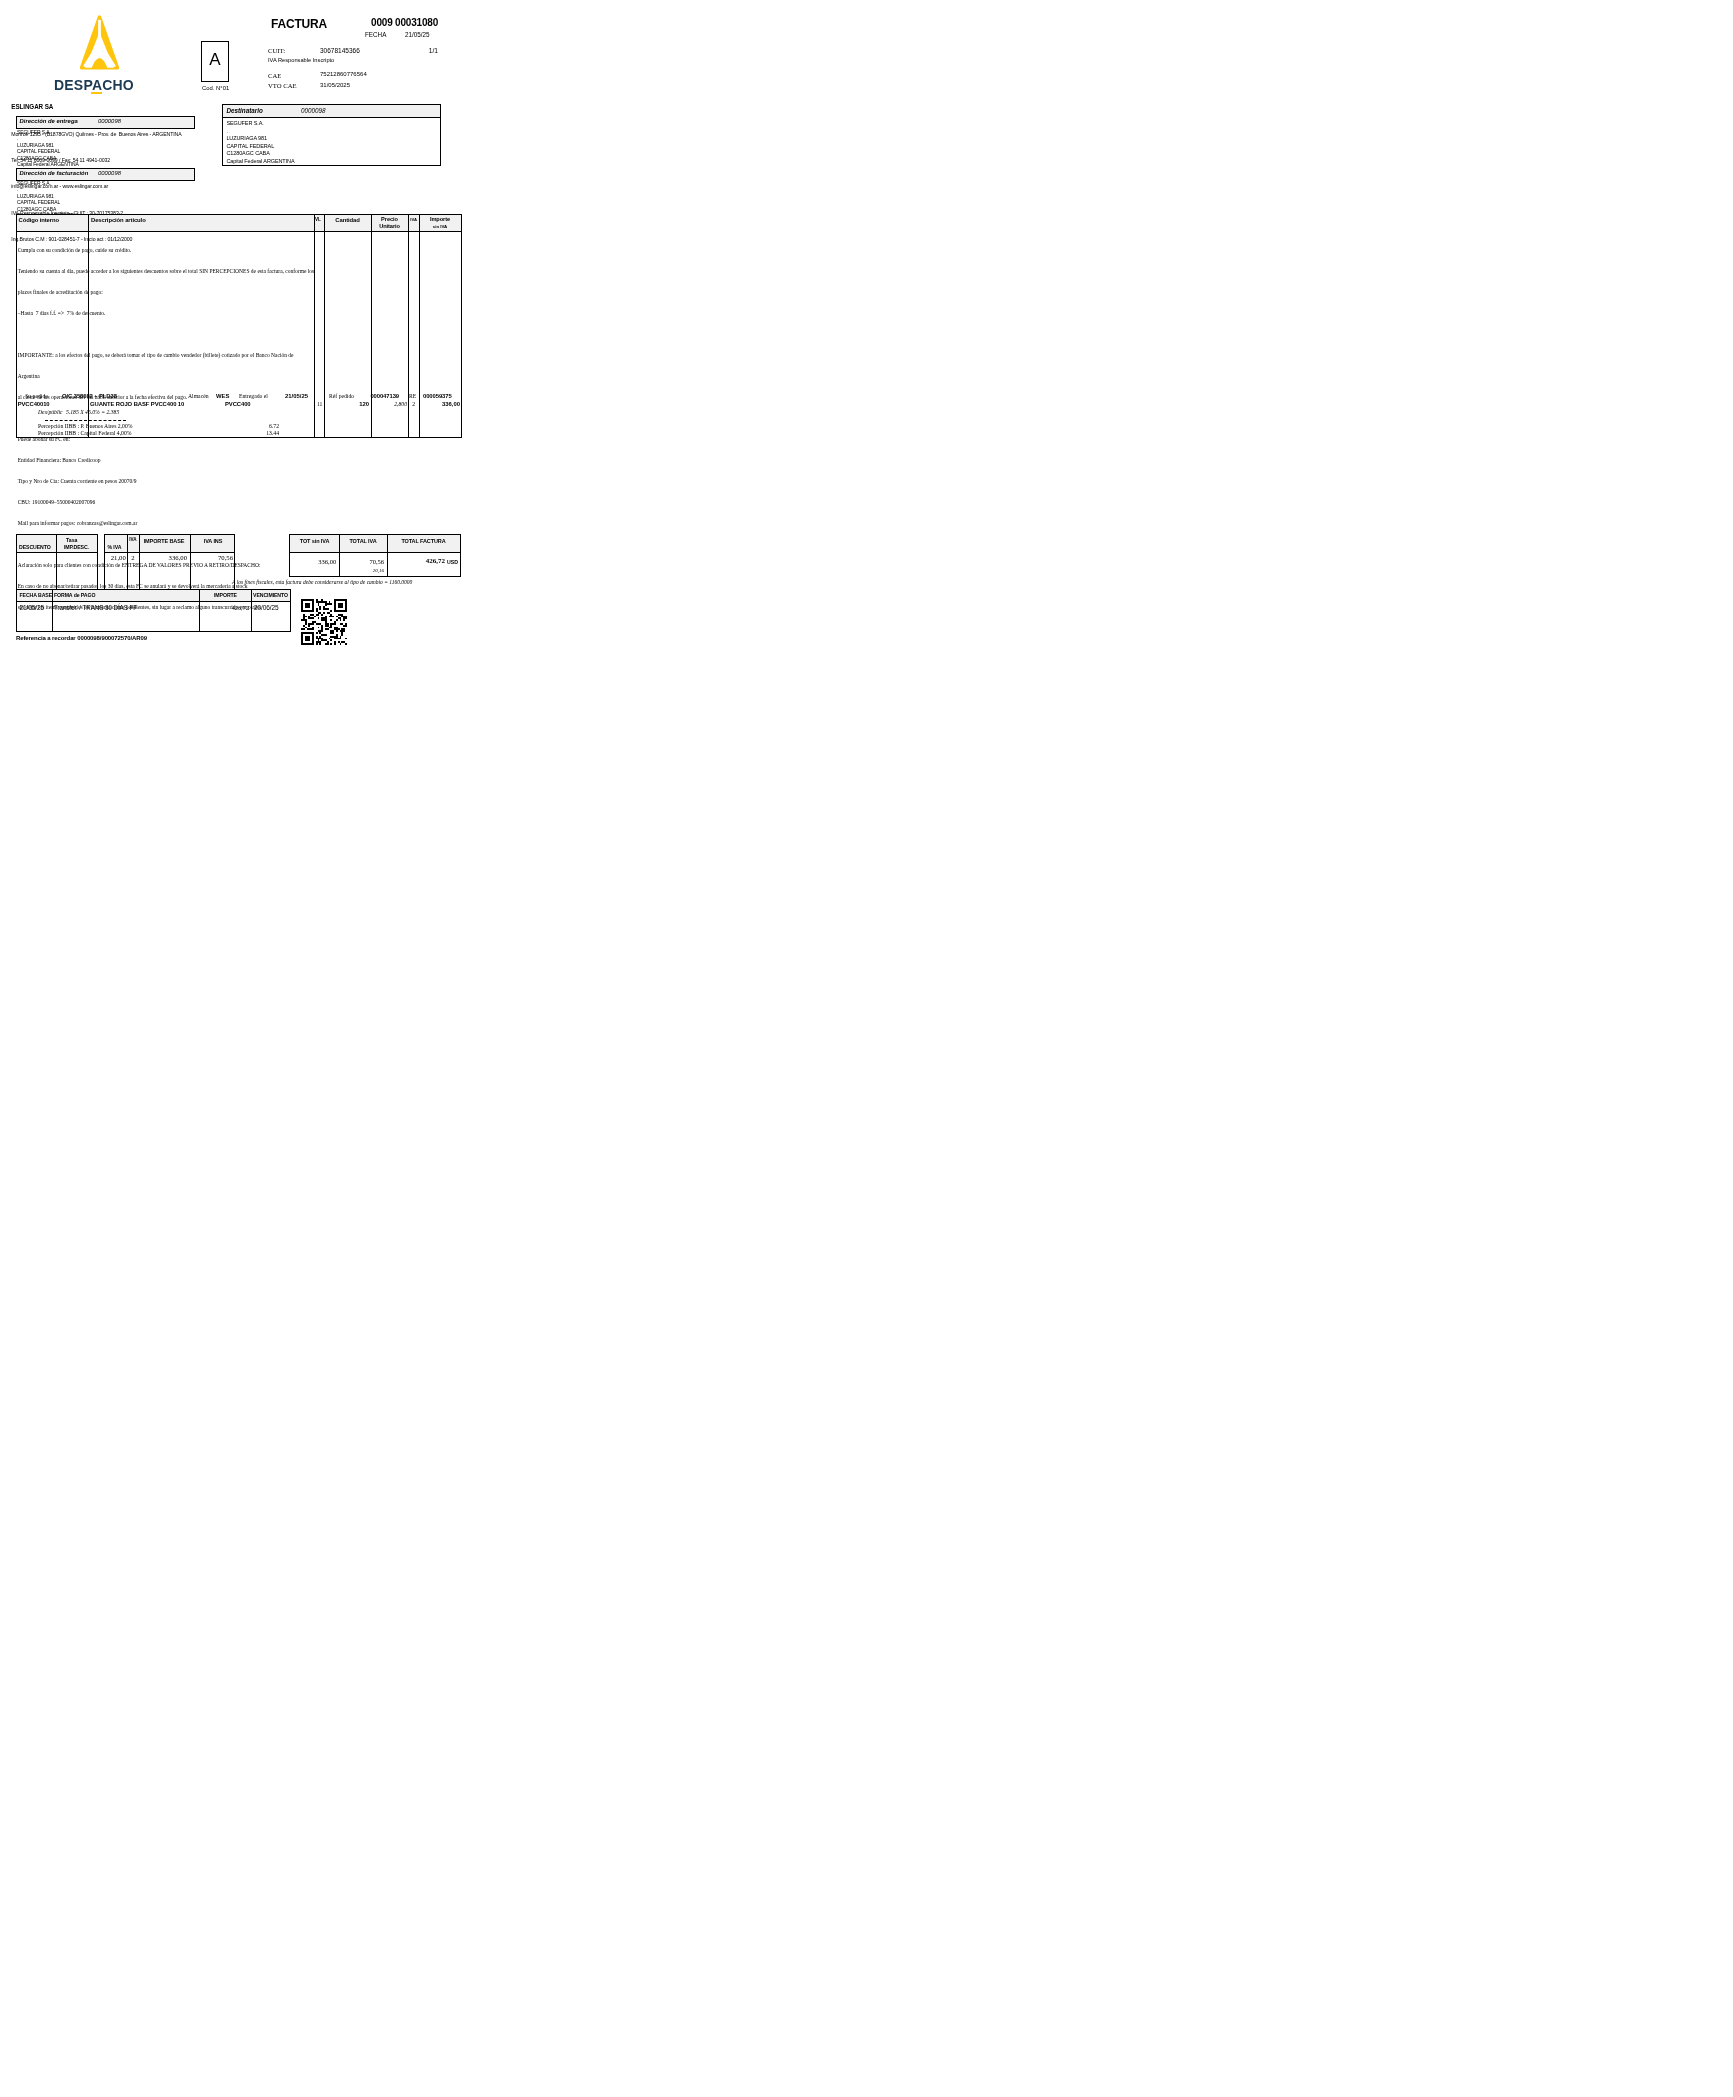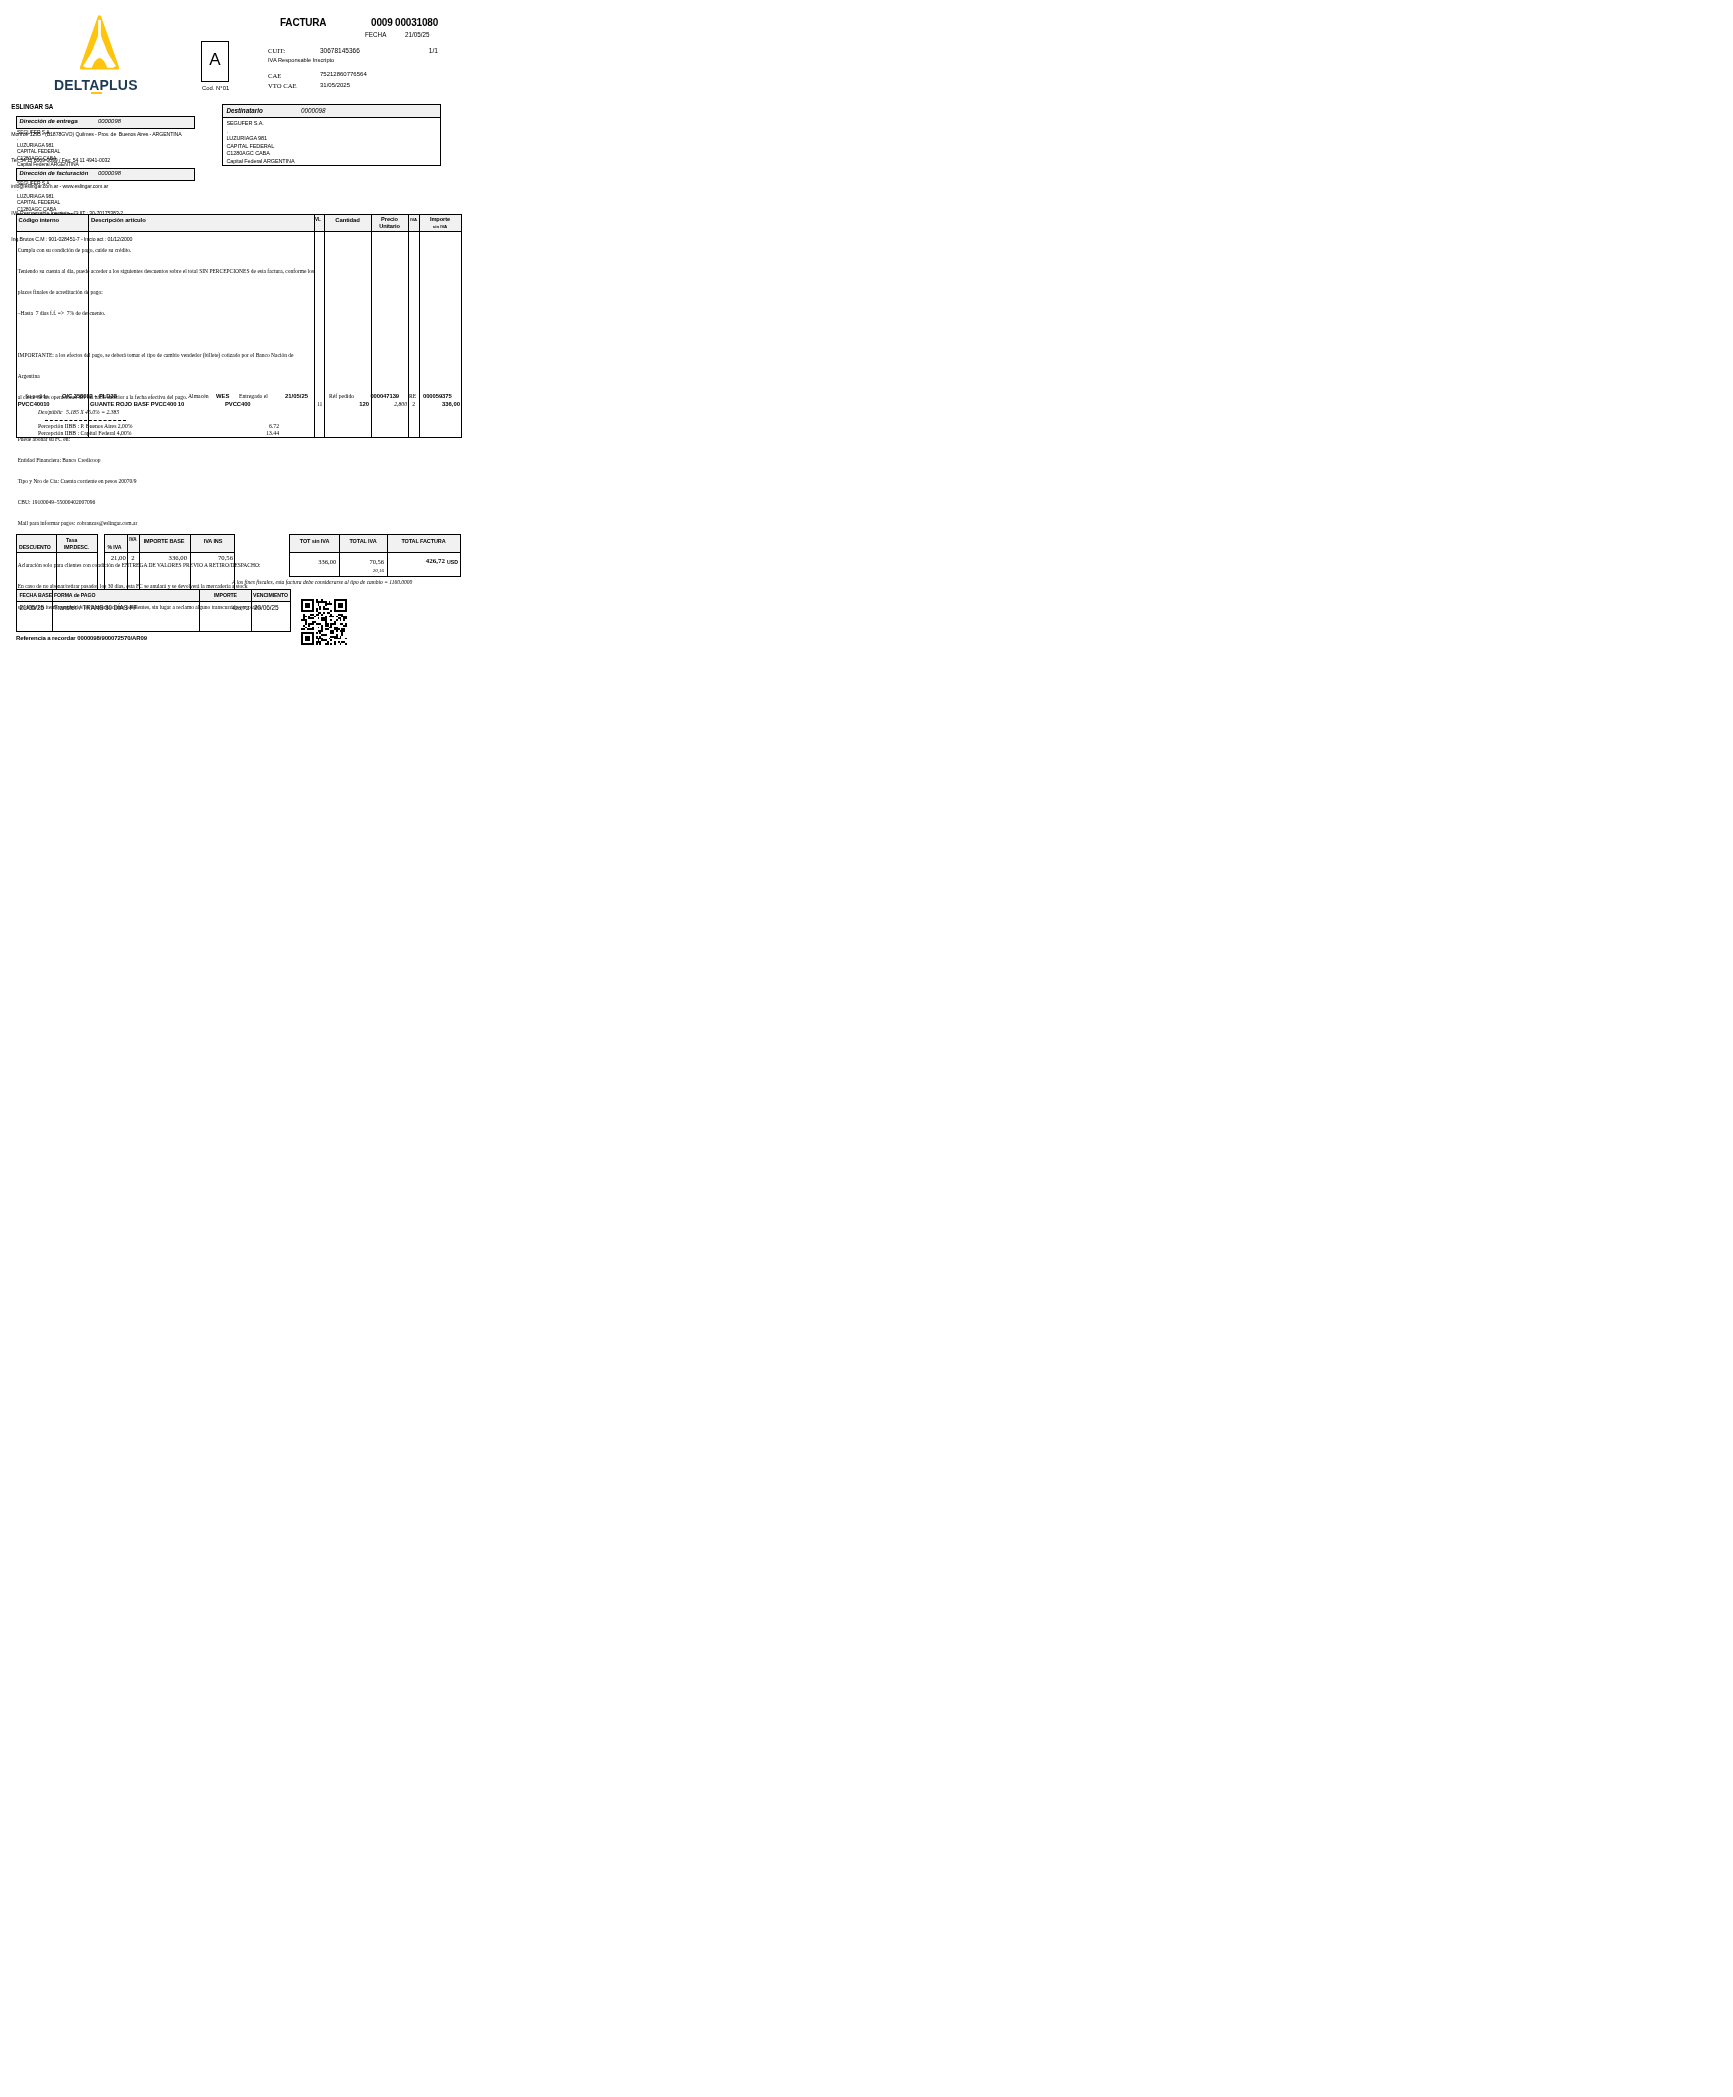--- a/index.html
+++ b/index.html
@@ -25,33 +25,33 @@
   <div class="abs" style="left:80px;top:15px;width:39px;height:55px;">
     <svg width="39" height="55" viewBox="0 0 100 140">
       <path d="M50,5 L96,135 L4,135 Z" fill="#FFC40C" stroke="#FFC40C" stroke-width="9" stroke-linejoin="round"></path>
       <path d="M50,44 L86,135 L14,135 Z" fill="#ffffff"></path>
       <path d="M29,137 Q50,82 71,137 Z" fill="#FFC40C"></path>
       <rect x="46.5" y="12" width="7" height="62" fill="#ffffff"></rect>
       <line x1="50" y1="70" x2="11" y2="132" stroke="#ffffff" stroke-width="7"></line>
       <line x1="50" y1="70" x2="89" y2="132" stroke="#ffffff" stroke-width="7"></line>
     </svg>
   </div>
-  <div class="abs b navy" style="left:54px;top:77px;width:76px;font-size:14px;letter-spacing:0.2px;">DELTAPLUS</div>
+  <div class="abs b navy" style="left:54px;top:77px;width:76px;font-size:14px;letter-spacing:0.2px;">DESPACHO</div>
   <div class="abs" style="left:91px;top:92px;width:11px;height:2.1px;background:#FFC40C;"></div>
 
   <div class="abs b" style="left:11.3px;top:103px;font-size:6.3px;letter-spacing:-0.1px;">ESLINGAR SA</div>
   <div class="abs pre" style="left:11.3px;top:112px;font-size:5.2px;line-height:8.8px;letter-spacing:-0.1px;">
     <div>Monroe 1295 - (B1878GVO) Quilmes - Prov. de  Buenos Aires - ARGENTINA</div>
     <div>Tel: 54 11 6009-0099 / Fax: 54 11 4941-0032</div>
     <div>info@eslingar.com.ar - www.eslingar.com.ar</div>
     <div>IVA Responsable Inscripto - CUIT : 30-70175383-2</div>
     <div>Ing.Brutos C.M : 901-028451-7 - Inicio act : 01/12/2000</div>
   </div>
 
-  <div class="abs b" style="left:280px;top:17px;font-size:10px;letter-spacing:-0.2px;">FACTURA</div>
+  <div class="abs b" style="left:271px;top:17px;font-size:12px;letter-spacing:-0.2px;">FACTURA</div>
   <div class="abs b r" style="left:354px;top:17px;width:84px;font-size:10px;letter-spacing:-0.2px;">0009 00031080</div>
   <div class="abs" style="left:365px;top:31px;font-size:6.3px;">FECHA</div>
   <div class="abs" style="left:405px;top:31px;font-size:6.3px;">21/05/25</div>
 
   <div class="abs" style="left:201px;top:41px;width:25.6px;height:39px;border:1.5px solid #000;">
     <div class="abs c" style="left:0;top:7.6px;width:100%;font-size:17px;">A</div>
   </div>
   <div class="abs" style="left:202px;top:85px;font-size:5.9px;">Cod. N°01</div>
 
   <div class="abs serif" style="left:268px;top:47px;font-size:6.7px;">CUIT:</div>

